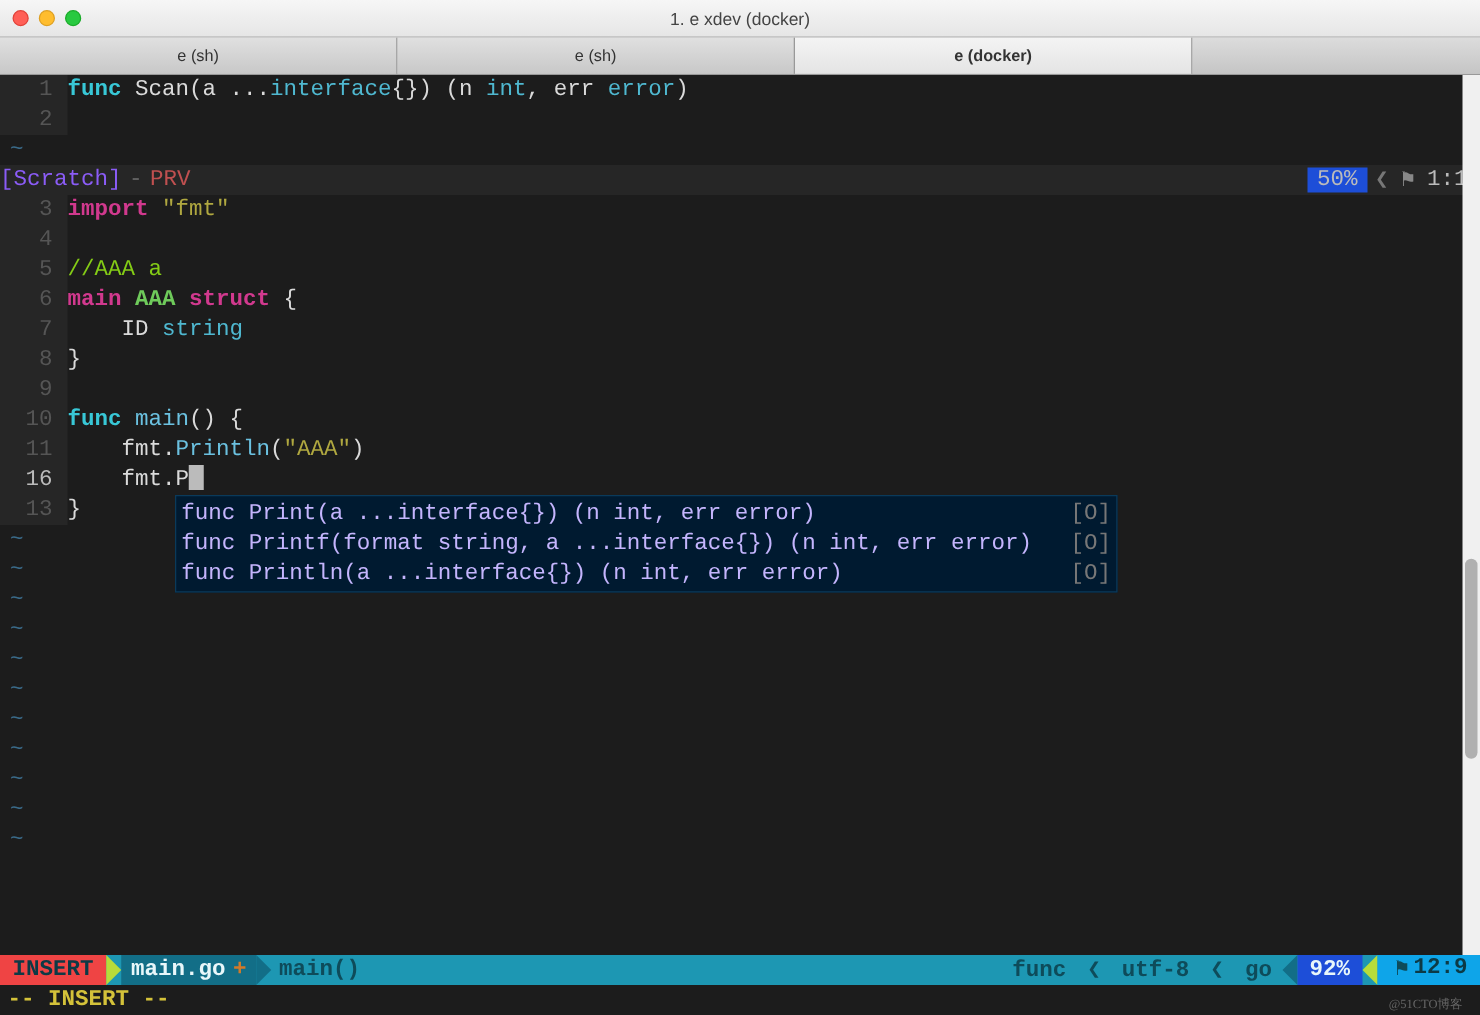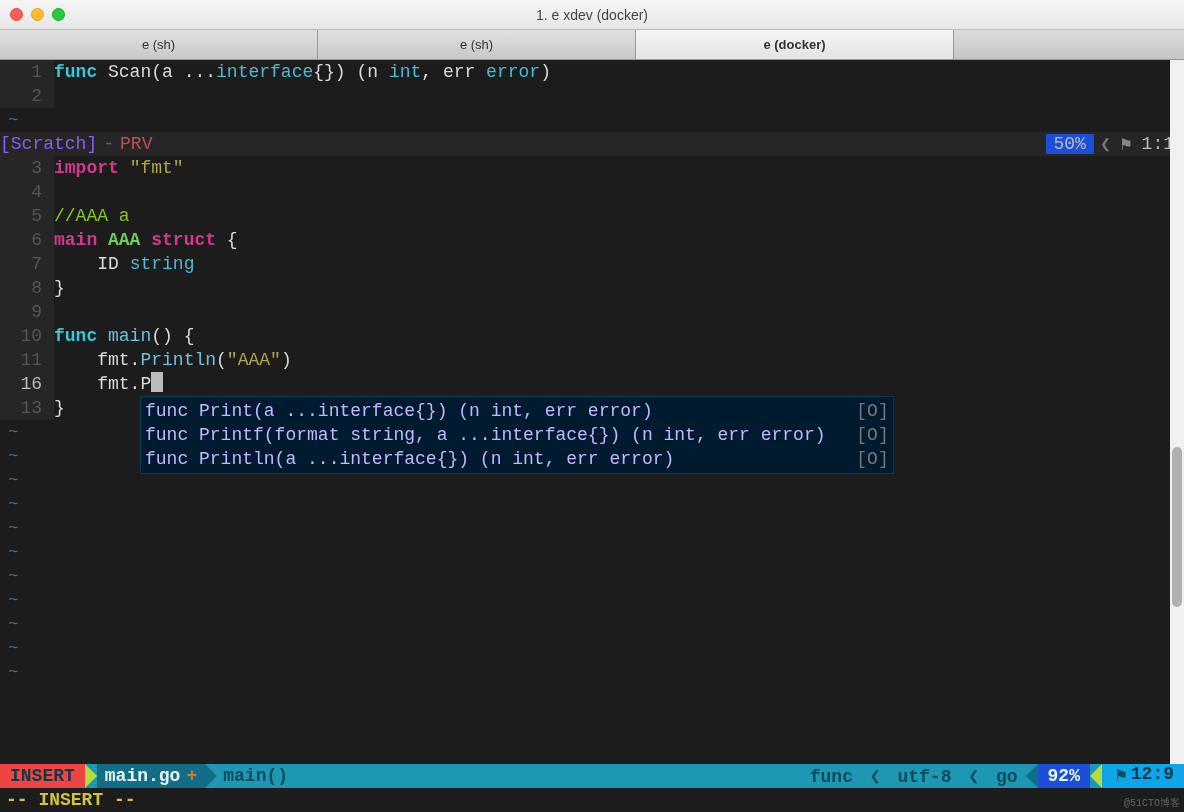--- a/index.html
+++ b/index.html
@@ -119,21 +119,21 @@
   padding: 2px 4px;
 }
 .popup .prow { display: flex; align-items: center; height: 24px; white-space: pre; }
 .popup .sig { color: #c4b5fd; }
 .popup .tag { color: #777; margin-left: auto; padding-left: 20px; }
 .cursor-block { display: inline-block; width: 12px; height: 20px; background: #bbb; vertical-align: -3px; }
 .plus { color: #d07a2a; margin-left: 6px; }
 .flag-icon::before { content: "⚑"; color: #888; margin: 0 4px; }
 .flag-icon2::before { content: "⚑"; color: #0e4b5a; margin: 0 4px; }
 .sep-l::before { content: "❮"; margin: 0 6px; color: inherit; }
-.watermark { position: absolute; bottom: 2px; right: 4px; color: #666; font-size: 10px; font-family: Liberation Mono, monospace; }
+.watermark { position: absolute; bottom: 2px; right: 14px; color: #666; font-size: 10px; font-family: Liberation Serif, serif; }
 </style>
 </head>
 <body>
 
 <div class="window">
 
   <div class="titlebar">
     <div class="traffic-lights">
       <div class="tl tl-red"></div>
       <div class="tl tl-yellow"></div>

